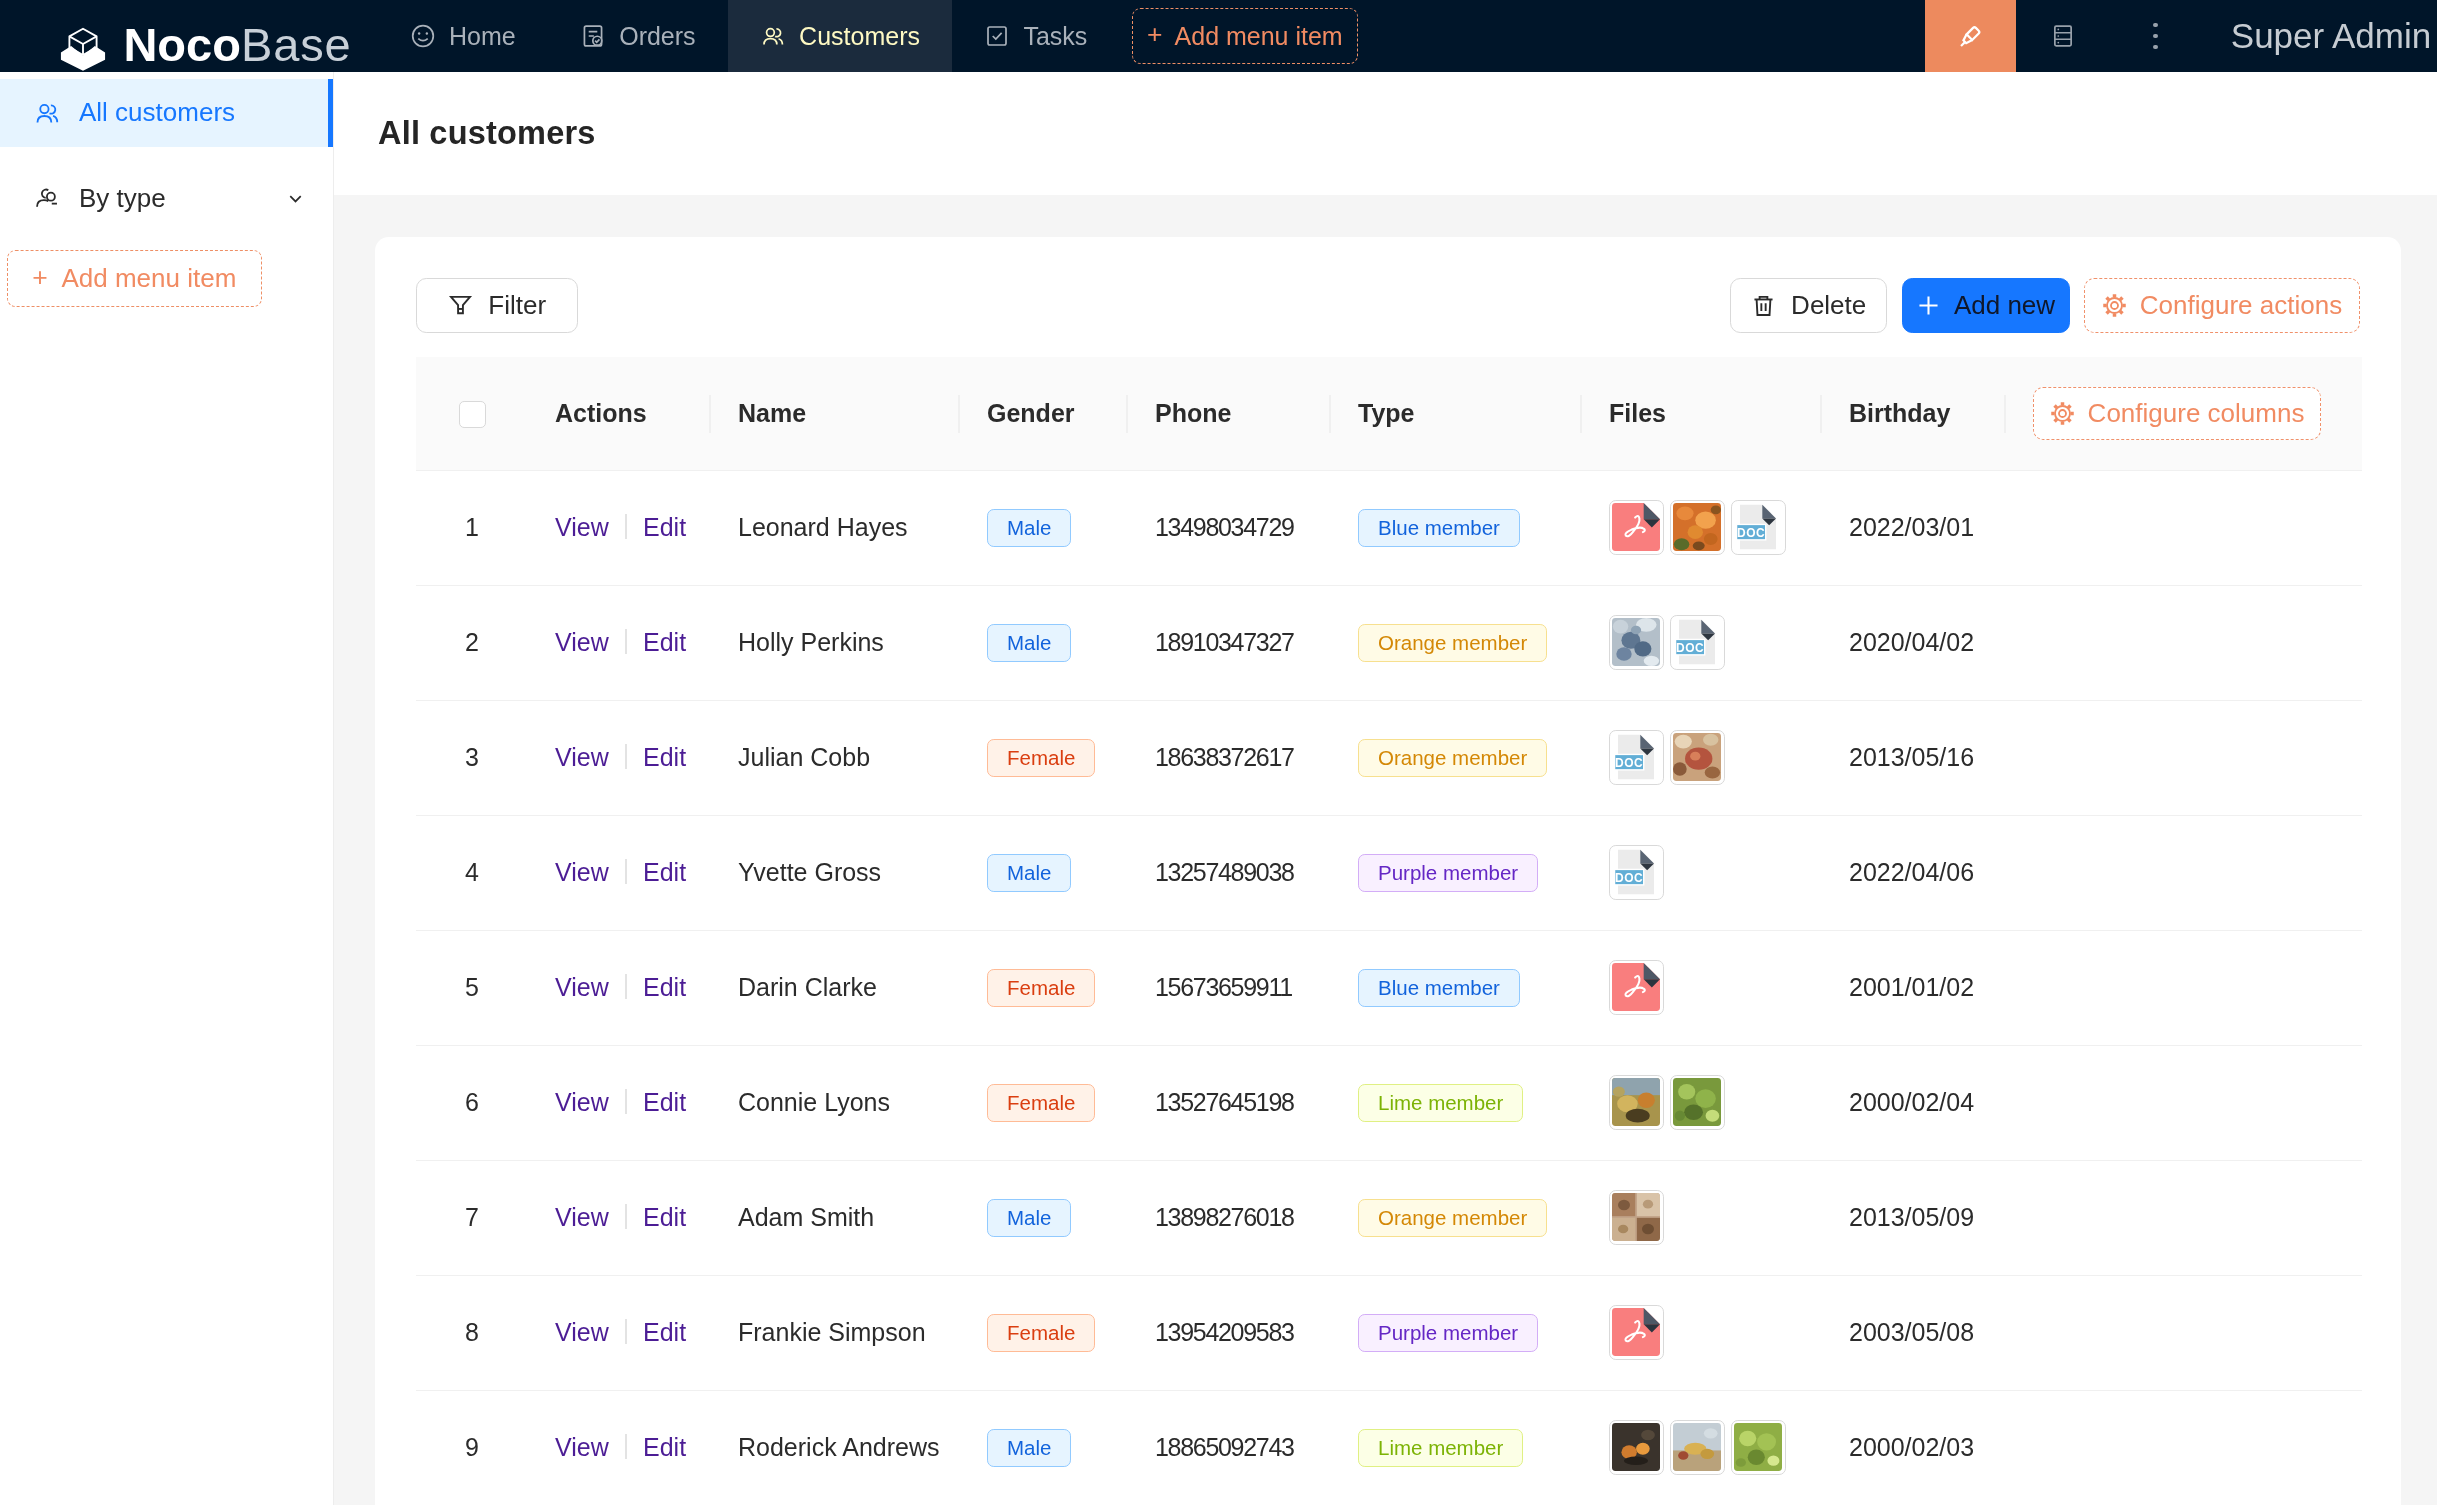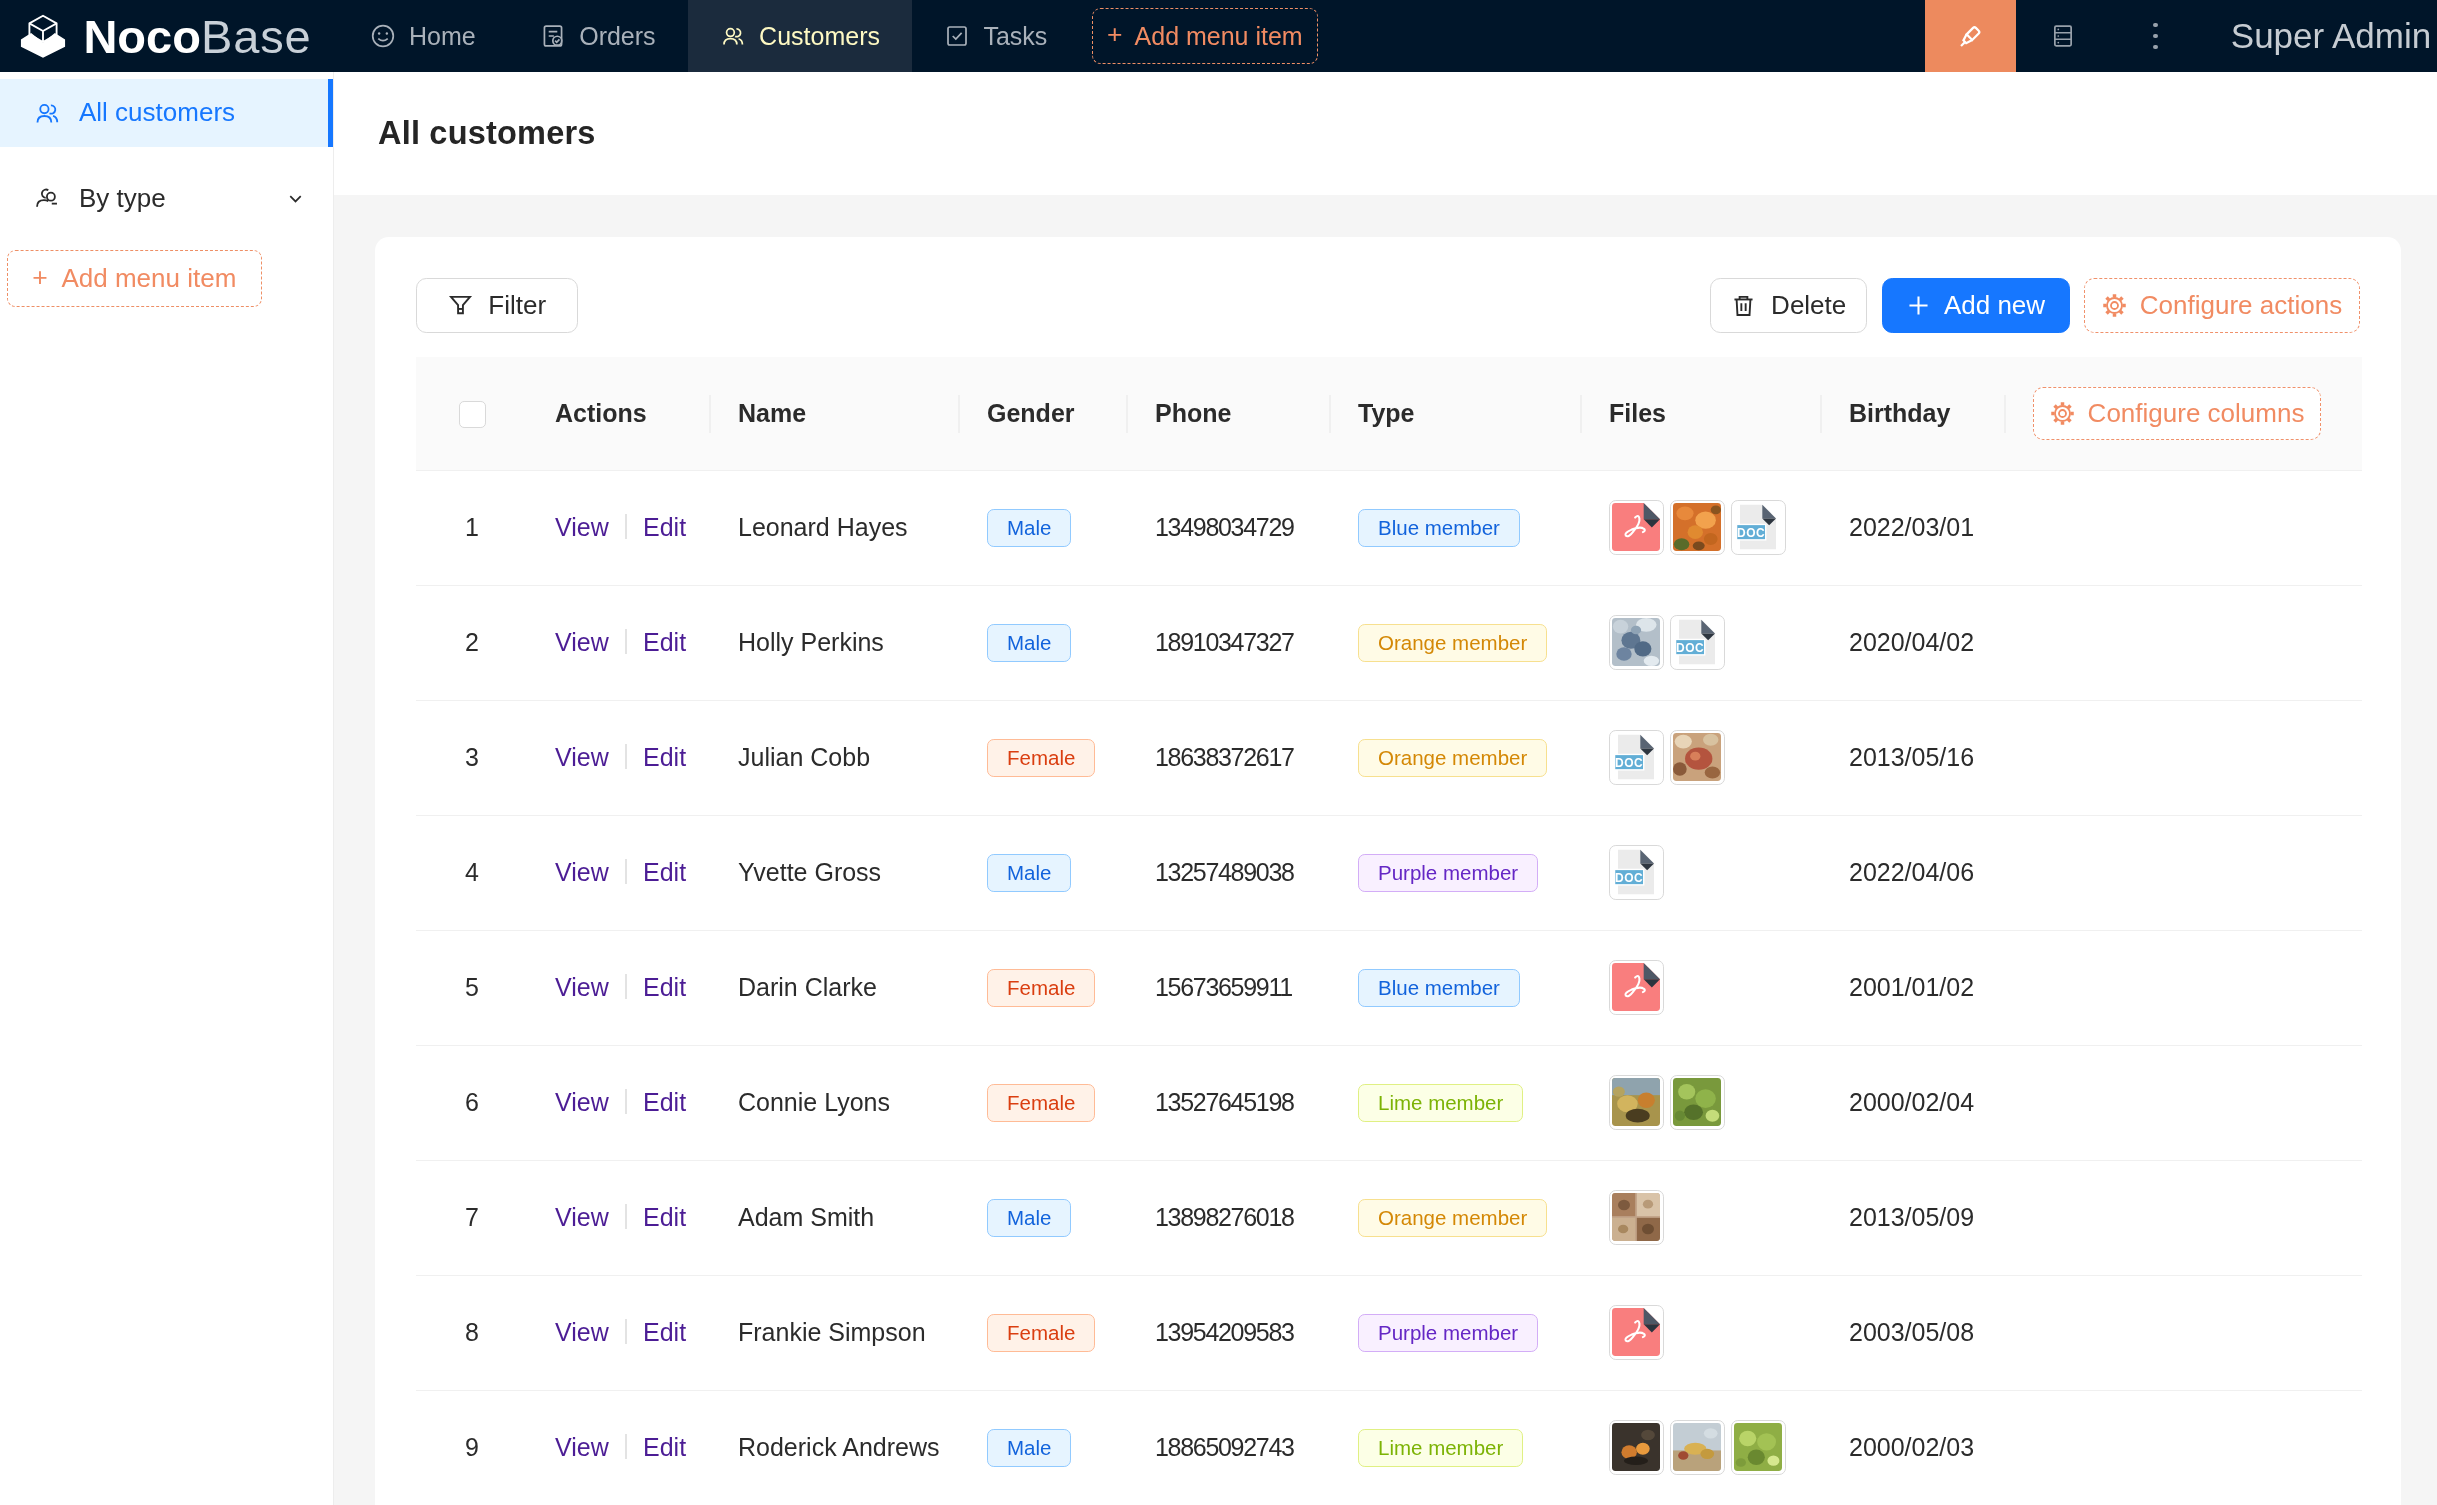--- a/index.html
+++ b/index.html
@@ -1,19 +1,19 @@
 <!DOCTYPE html>
 <html style="font-size:13.7px"><head>
 <meta charset="utf-8">
 <style>
 * { box-sizing: border-box; margin:0; padding:0; }
 html,body { width:2438px; height:1505px; overflow:hidden; font-family:"Liberation Sans",sans-serif; background:#f5f5f5; }
 
 .nav { position:absolute; top:0; left:0; width:2438px; height:72px; background:#001529; display:flex; align-items:stretch; z-index:10; }
-.logo { display:flex; align-items:center; padding-left:18px; width:338px; flex:none; }
+.logo { display:flex; align-items:flex-end; padding-left:18px; width:338px; flex:none;margin-left:40px; }
 .logo svg { width:50px; height:45px; }
 .logo .t1 { margin-left:15.4px; font-size:47px; font-weight:800; color:#fff; letter-spacing:0px;}
 .logo .t2 { font-size:47px; font-weight:300; color:#c8d0d8; letter-spacing:0.9px;}
 .navmenu { display:flex; align-items:stretch; }
 .navitem { display:flex; align-items:center; gap:14.5px; padding:0 32.5px; font-size:25px; color:#a9b1ba; }
 .navitem svg { width:24px; height:24px; }
 .navitem.active { background:#1b2b3d; color:#fef9c3; }
 .nav-add { margin-left:12px; align-self:center; width:226px; height:56px; border:1.7px dashed #ee8f66; border-radius:8.6px; color:#f18b62; font-size:25px; display:flex; align-items:center; justify-content:center; gap:12px; }
 .nav-right { margin-left:auto; display:flex; align-items:center; }
 .orangebox { width:91px; height:72px; background:#ed8a5e; display:flex; align-items:center; justify-content:center; }
@@ -36,21 +36,21 @@
 .pagehead h1 { font-size:32.5px; font-weight:600; color:#252525; letter-spacing:0.2px;}
 .content { position:absolute; top:195px; left:334px; right:0; bottom:0; background:#f5f5f5; }
 .card { position:absolute; top:42px; left:41px; width:2026px; height:1369px; background:#fff; border-radius:13.7px; padding:41px; }
 
 .toolbar { display:flex; align-items:flex-start; height:55px; margin-bottom:24px; }
 .btn { display:inline-flex; align-items:center; justify-content:center; height:55px; font-weight:400; border:1.7px solid #d9d9d9; border-radius:10.3px; background:#fff; font-size:26px; color:#2b2b2b; gap:15.4px; }
 .btn svg { width:25px; height:25px; }
 .btn.filter { width:162px; }
 .tb-right { margin-left:auto; display:flex; gap:14.5px;padding-left:48px; }
 .btn.delete { width:157px; }
-.btn.addnew { width:188px; background:#1677ff; border-color:#1677ff; color:#ffffff; gap:13px;}
+.btn.addnew { width:168px; background:#1677ff; border-color:#1677ff; color:#0f172a; gap:13px;}
 .btn.dashed-orange { border:1.7px dashed #f0916b; color:#f18b62; gap:13px; }
 .btn.cfg-actions { width:276px; }
 .btn.cfg-cols { width:288px; height:53px; }
 
 table.grid { border-collapse:collapse; table-layout:fixed; width:1943px; }
 table.grid col.c0{width:112px} col.c1{width:183px} col.c2{width:249px} col.c3{width:168px} col.c4{width:203px} col.c5{width:251px} col.c6{width:240px} col.c7{width:184px} col.c8{width:356px}
 table.grid th { height:113px; background:#fafafa; font-size:25px; font-weight:600; color:#2b2b2b; text-align:left; padding:0 0 0 27px; border-bottom:1.7px solid #f0f0f0; position:relative; }
 table.grid th.sep::after { content:""; position:absolute; right:0; top:38px; height:38px; width:1.7px; background:#f0f0f0; }
 table.grid th.chk { padding:0; text-align:center; }
 table.grid td { height:115px; padding:0 0 0 27px; border-bottom:1.7px solid #f0f0f0; font-size:25px; color:#2b2b2b; }

